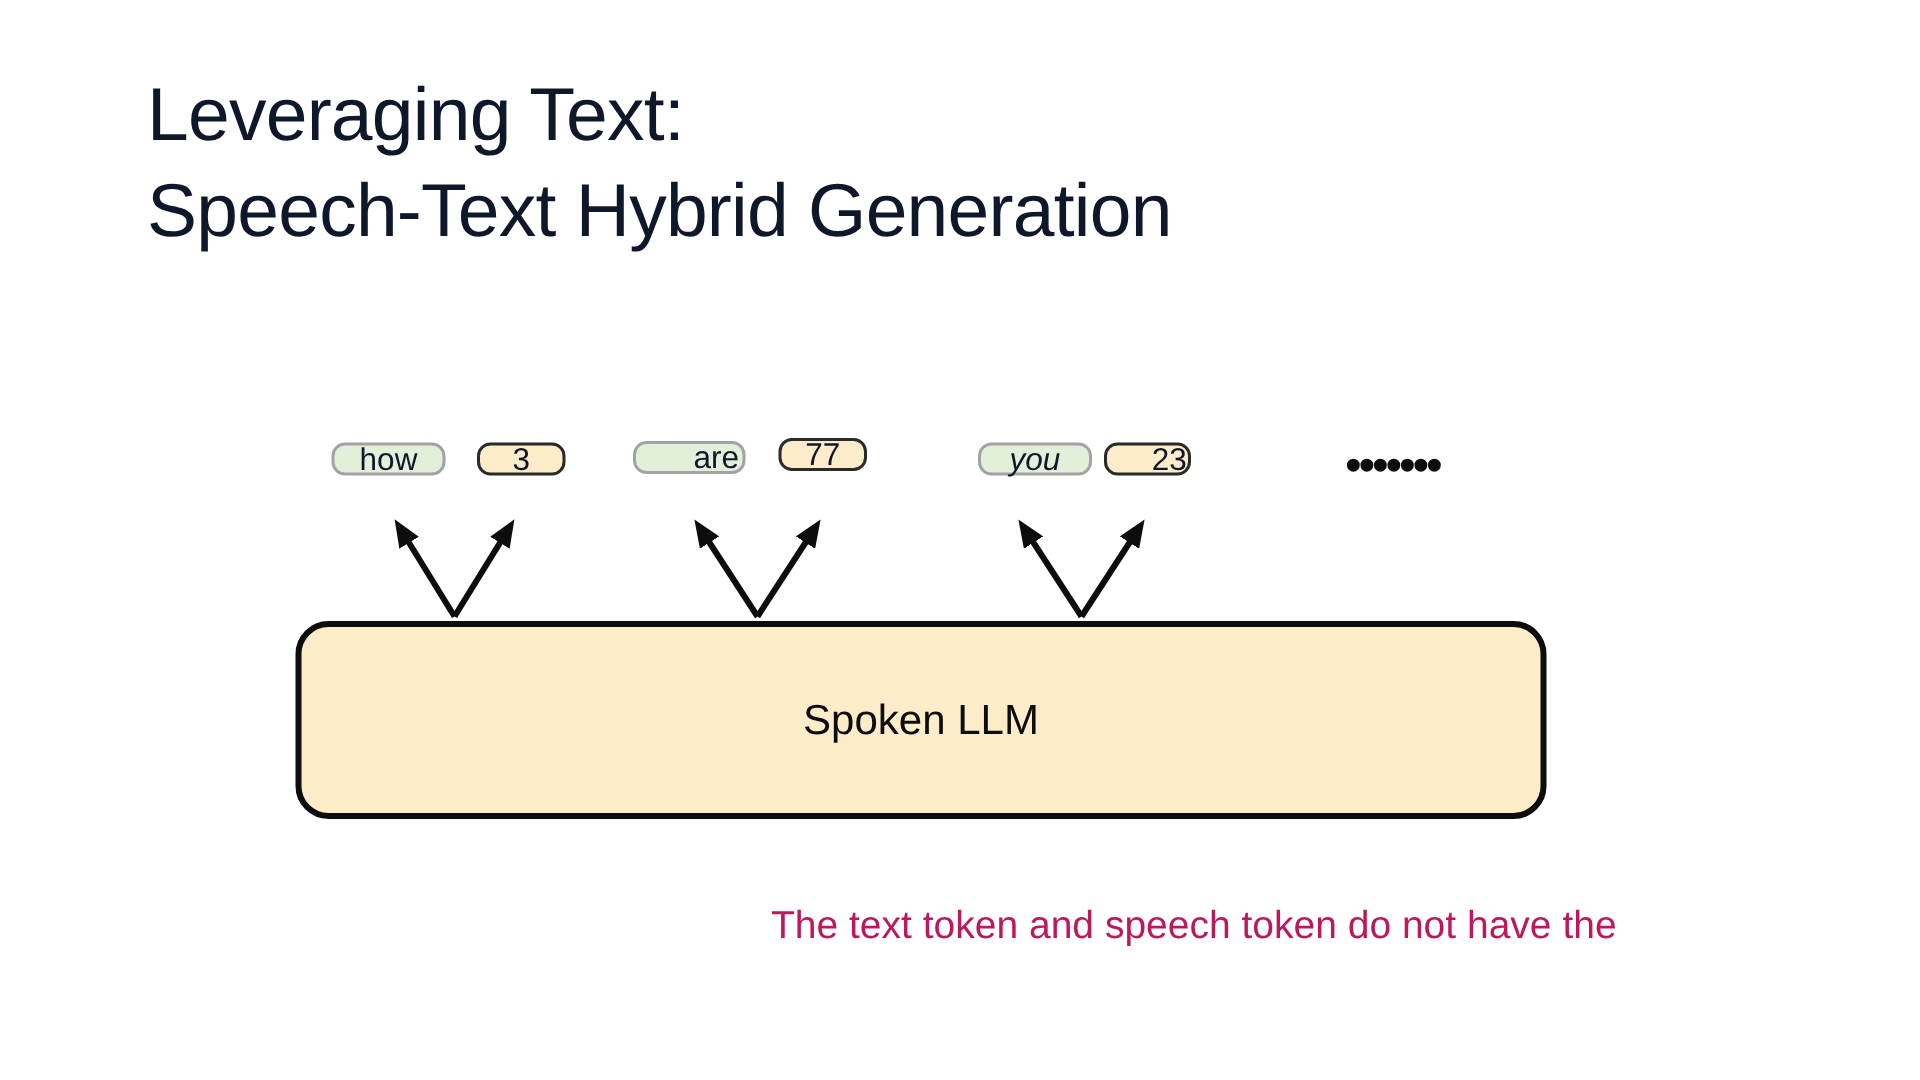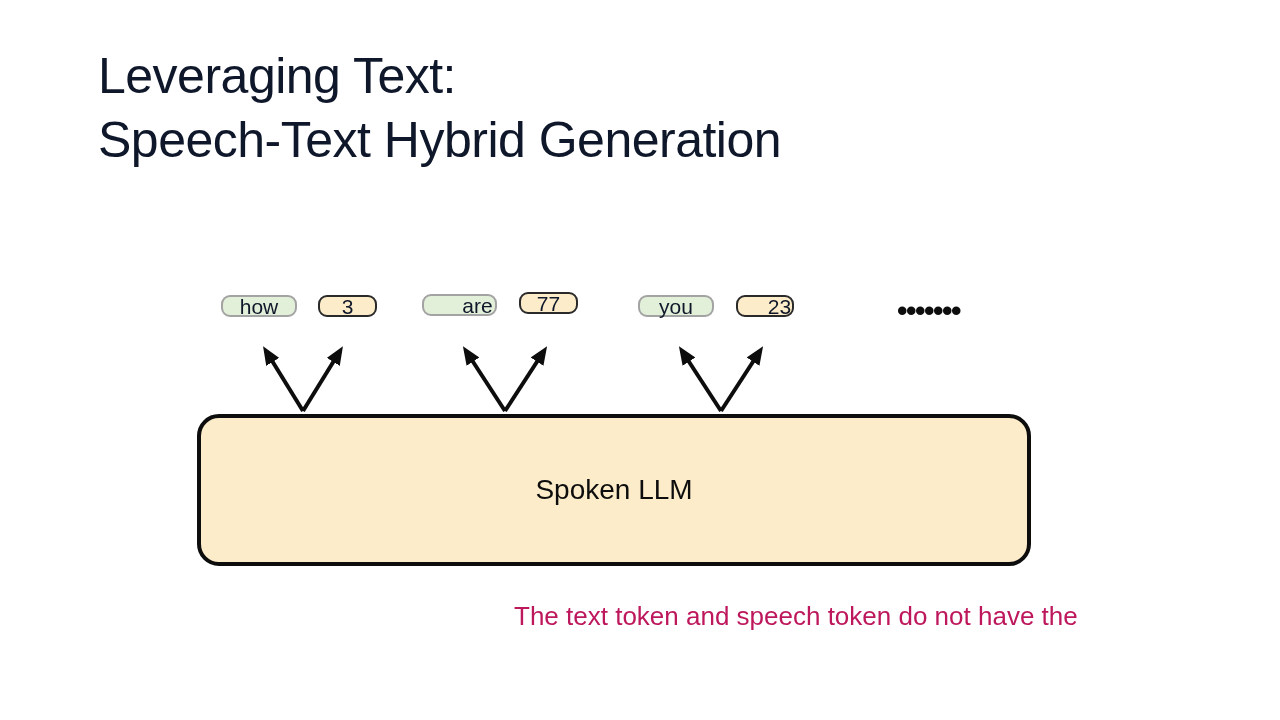--- a/index.html
+++ b/index.html
@@ -79,21 +79,21 @@
     height: 720px;
     pointer-events: none;
   }
 
   
   .model-box {
     position: absolute;
     left: 197px;
     top: 414px;
     width: 834px;
-    height: 152px;
+    height: 132px;
     box-sizing: border-box;
     background: var(--model-fill, #fcecc9);
     border: 4.5px solid #0d0d0d;
     border-radius: 22px;
     display: flex;
     align-items: center;
     justify-content: center;
   }
   .model-label {
     font-size: 28px;
@@ -120,21 +120,21 @@
   <h1 class="title">
     <span class="tline">Leveraging Text:</span>
     <span class="tline">Speech-Text Hybrid Generation</span>
   </h1>
 
 
   <div class="token text" style="left:221px; top:295px; width:76px;">how</div>
   <div class="token speech" style="left:318px; top:295px; width:59px;">3</div>
   <div class="token text" style="left:422px; top:294px; width:75px;padding-left:36px;">are</div>
   <div class="token speech" style="left:519px; top:292px; width:59px;">77</div>
-  <div class="token text" style="left:638px; top:295px; width:76px;">you</div>
+  <div class="token text" style="left:652px; top:295px; width:76px;font-style:italic;">you</div>
   <div class="token speech" style="left:736px; top:295px; width:58px;padding-left:29px;">23</div>
 
   <div class="ellipsis">•••••••</div>
 
   <svg class="arrows" viewBox="0 0 1280 720" xmlns="http://www.w3.org/2000/svg">
     <defs>
       <marker id="ah" markerWidth="4.6" markerHeight="3.8" refX="3.2" refY="1.9" orient="auto" markerUnits="strokeWidth">
         <path d="M0,0 L4.6,1.9 L0,3.8 z" fill="#0d0d0d"></path>
       </marker>
     </defs>

